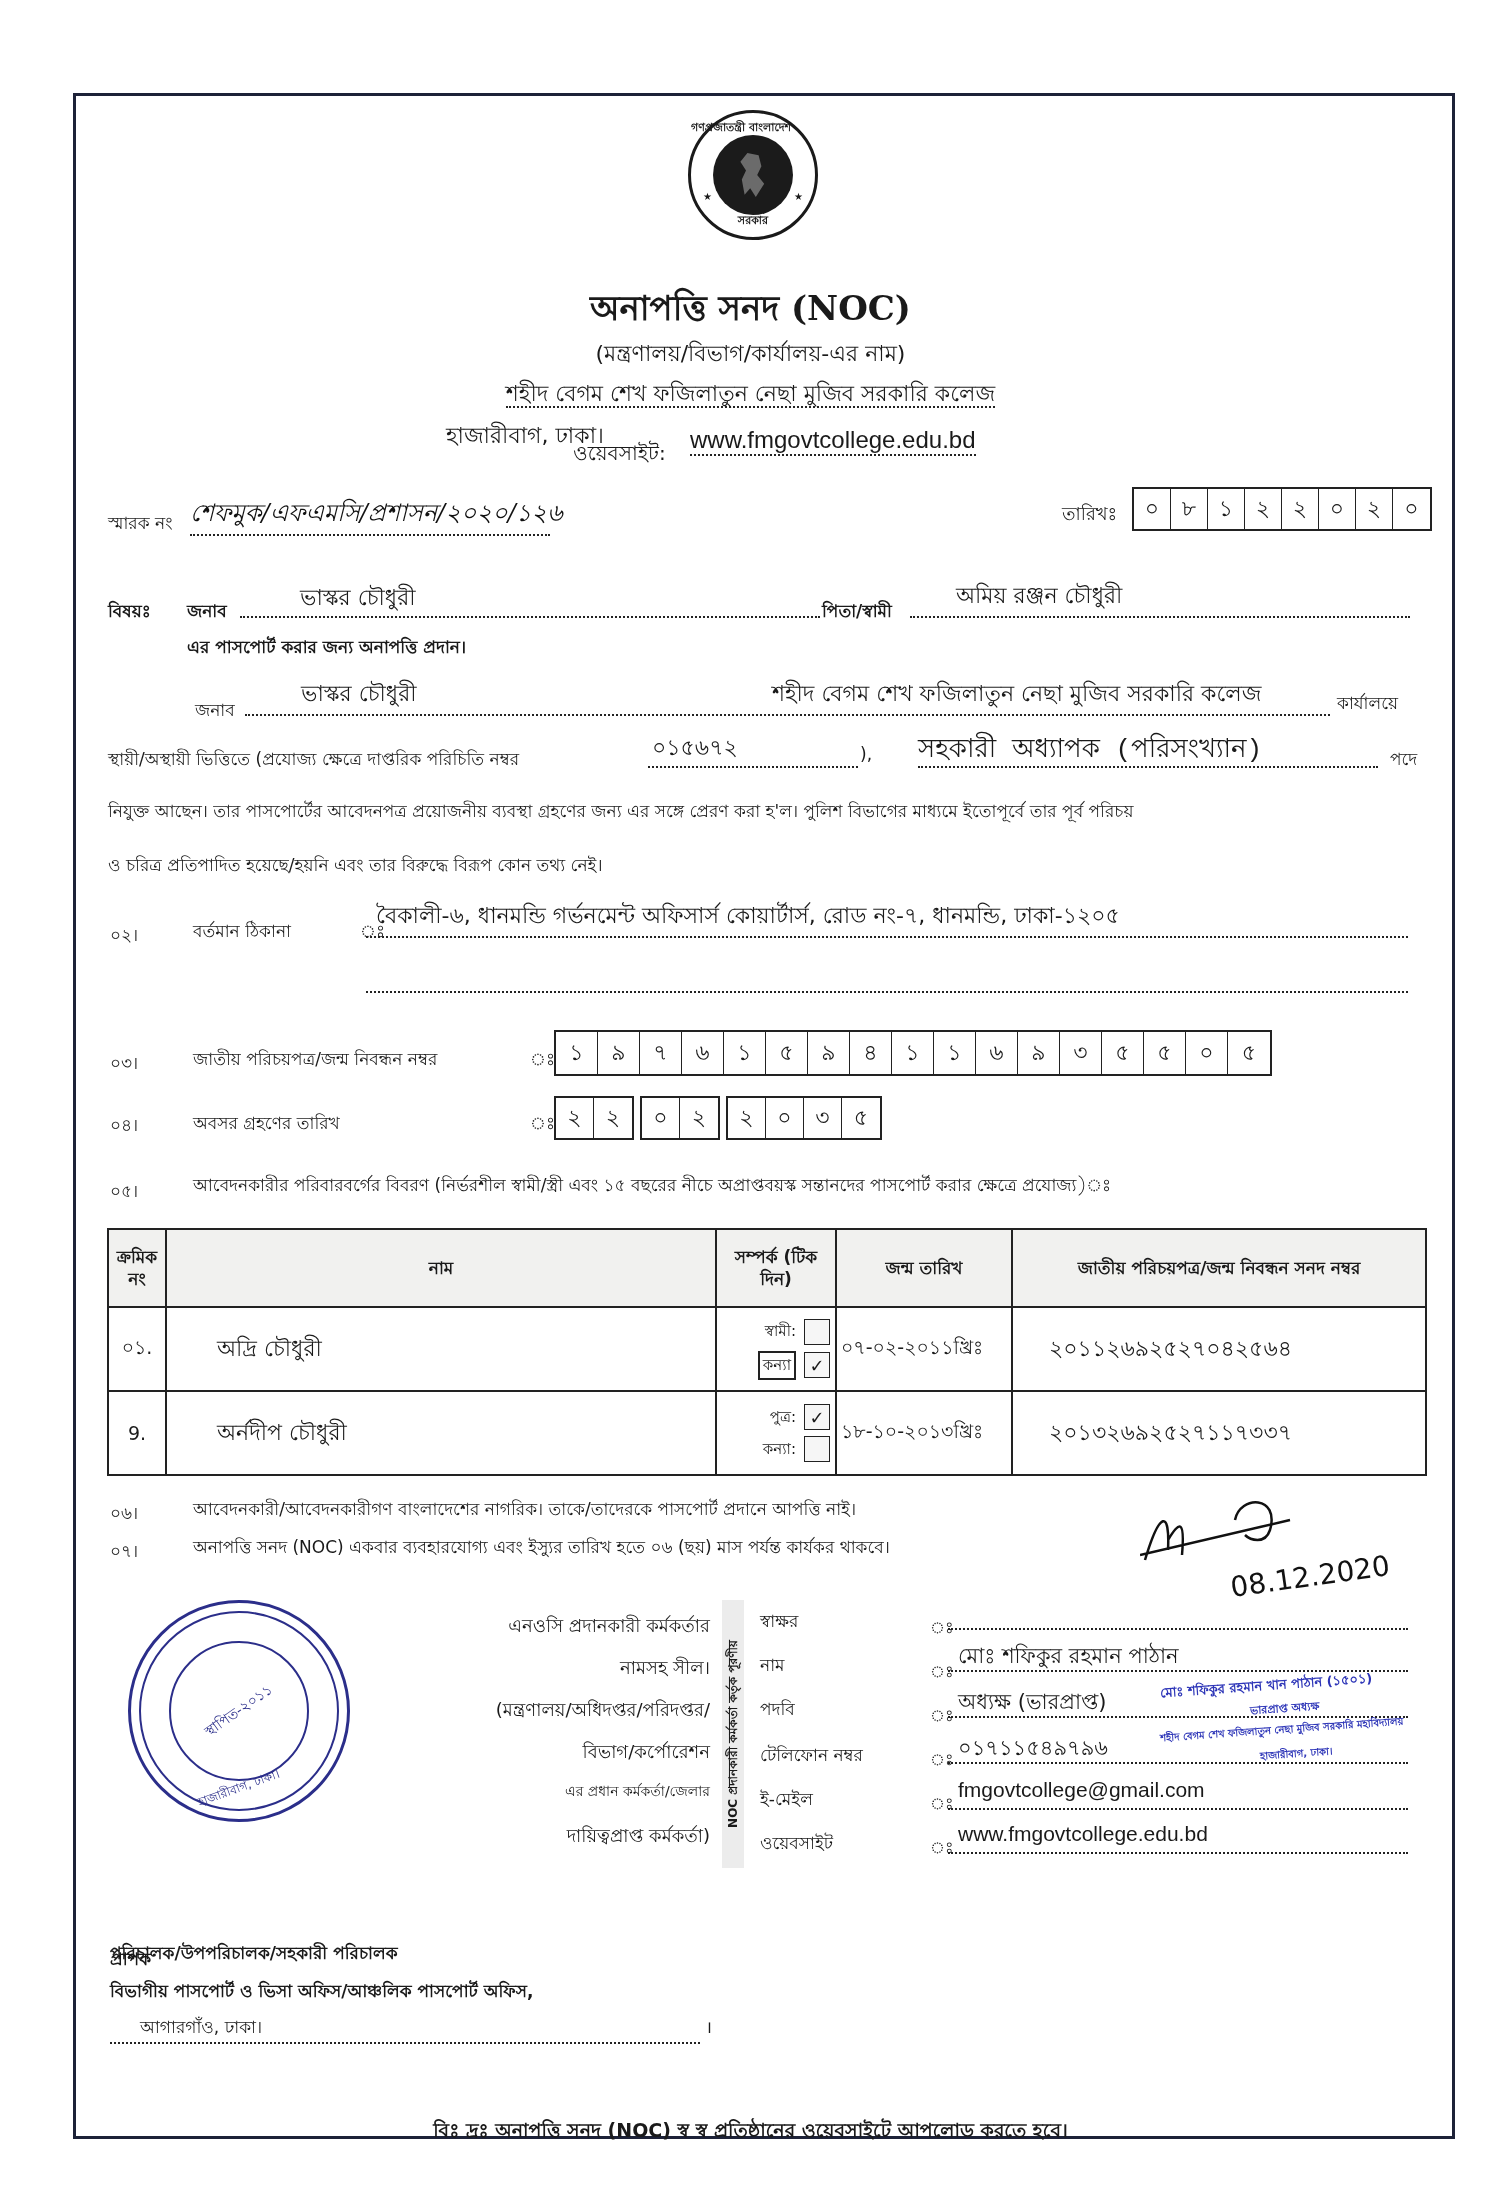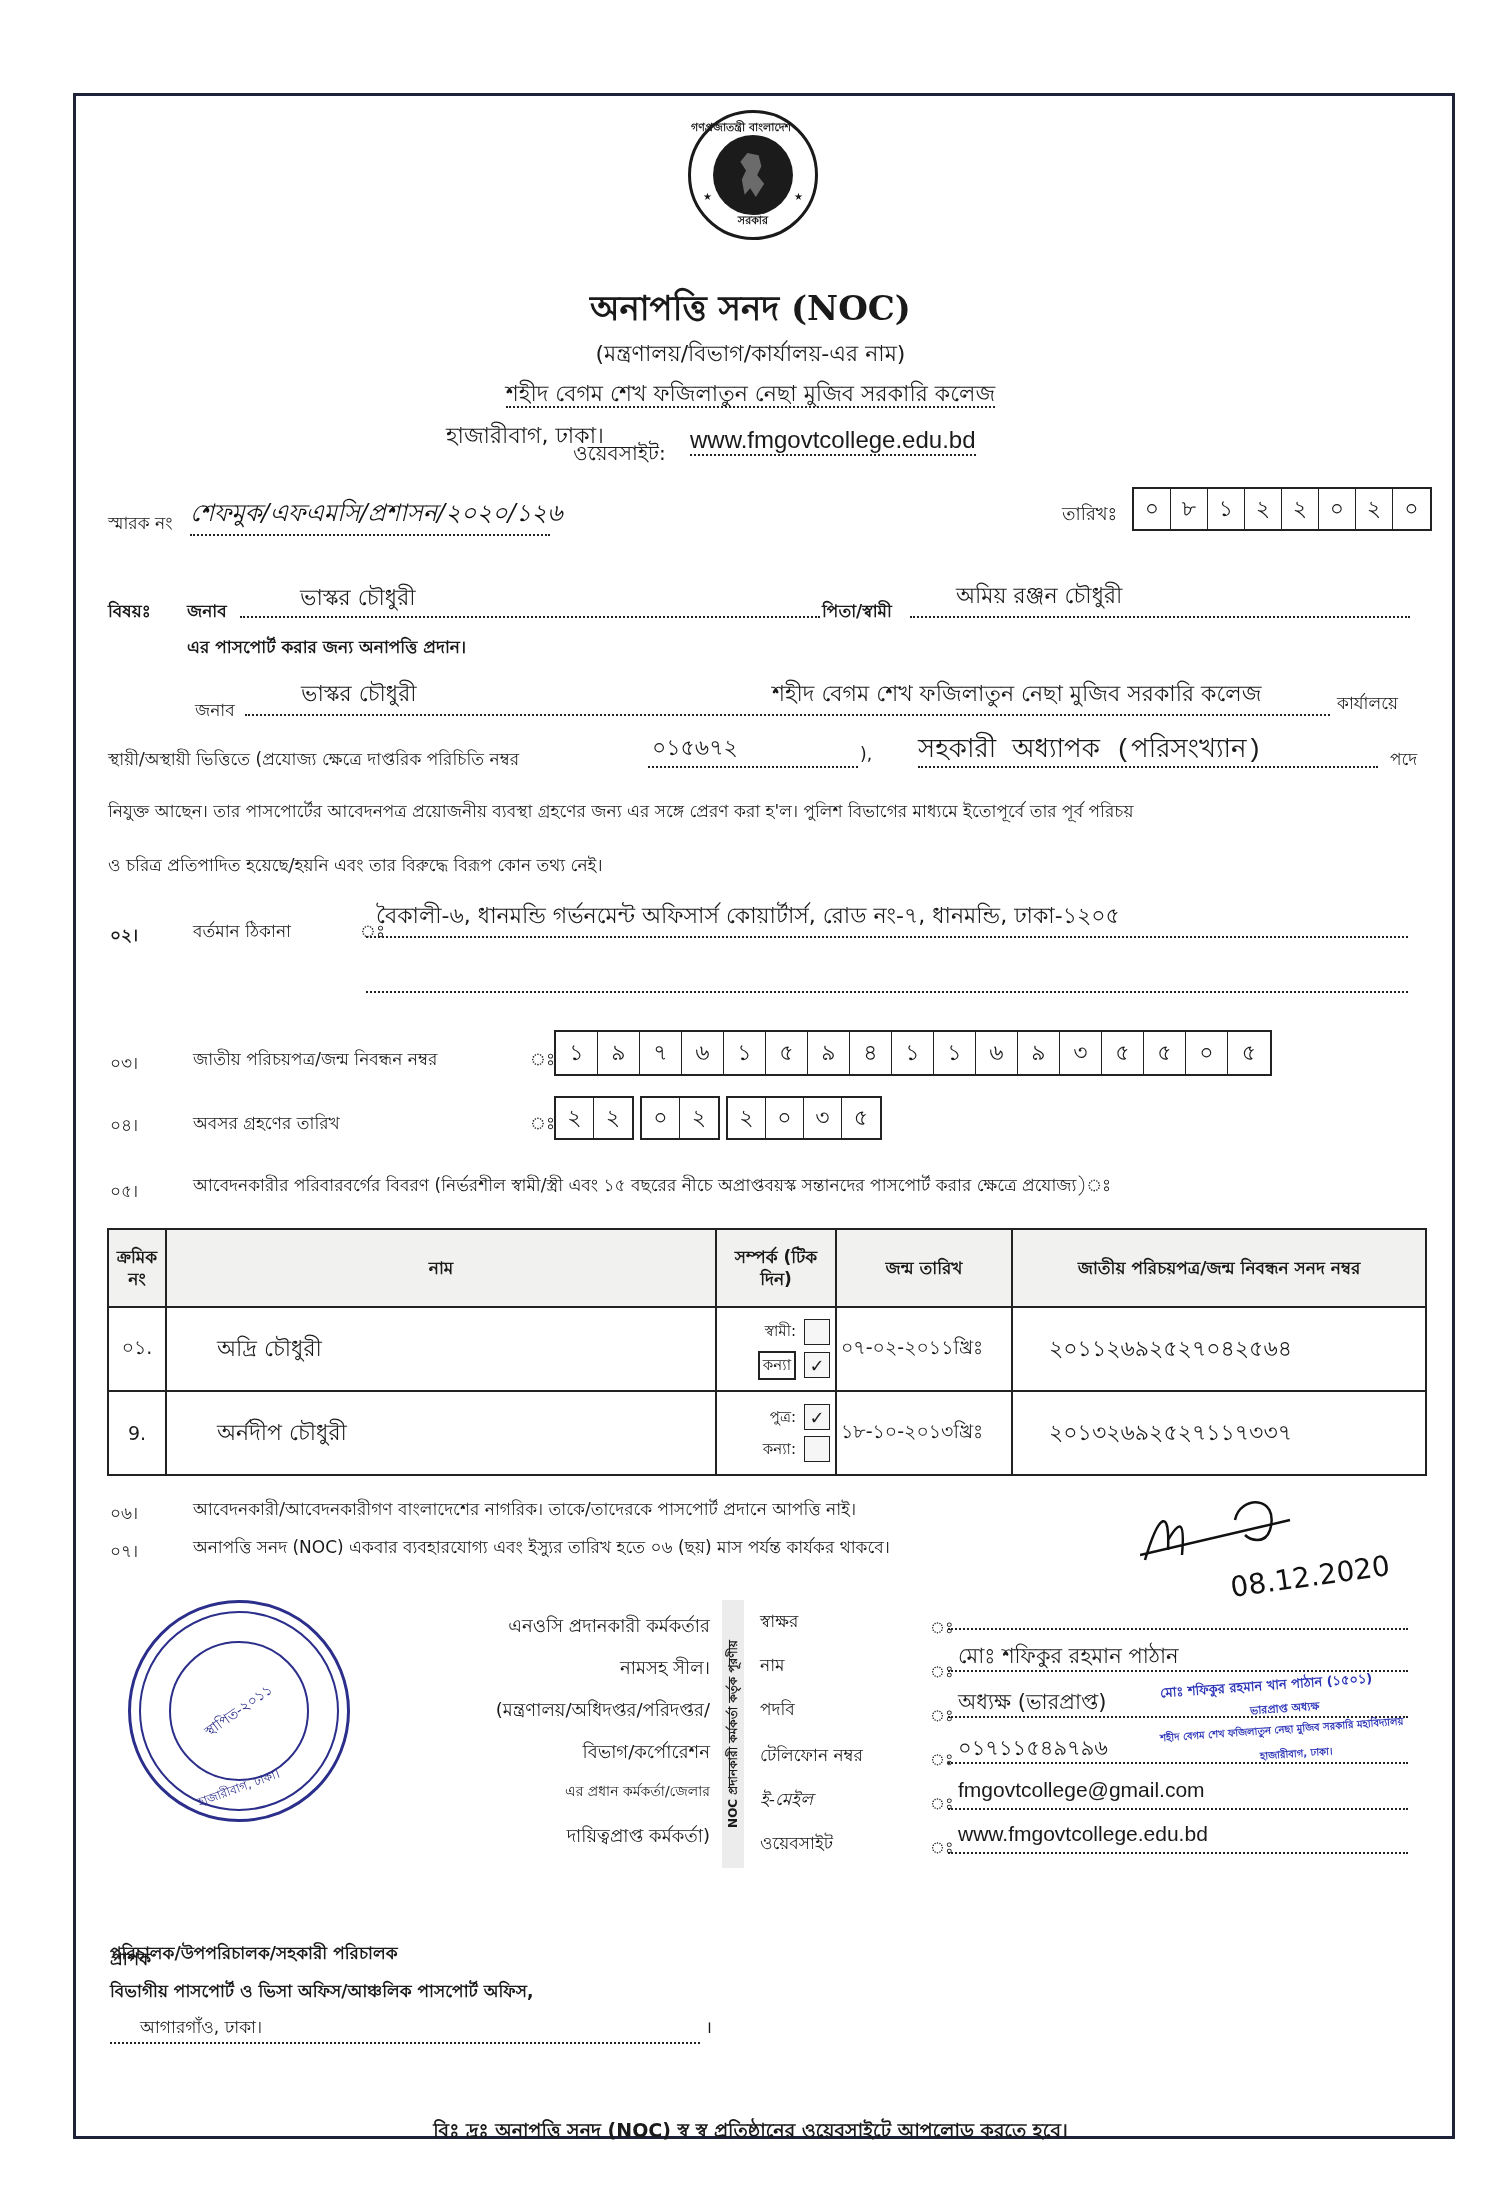--- a/index.html
+++ b/index.html
@@ -94,21 +94,21 @@
 
 <div class="abs lbl" style="left:108px;top:746px;">স্থায়ী/অস্থায়ী ভিত্তিতে (প্রযোজ্য ক্ষেত্রে দাপ্তরিক পরিচিতি নম্বর</div>
 <div class="abs dots" style="left:648px;top:730px;width:210px;height:36px;font-size:22px;"><span style="padding-left:4px">০১৫৬৭২</span></div>
 <div class="abs lbl" style="left:860px;top:744px;">),</div>
 <div class="abs dots" style="left:918px;top:728px;width:460px;height:38px;font-size:26px;font-family:Liberation Mono, monospace;">সহকারী অধ্যাপক (পরিসংখ্যান)</div>
 <div class="abs lbl" style="left:1390px;top:746px;">পদে</div>
 
 <div class="abs lbl" style="left:108px;top:798px;">নিযুক্ত আছেন। তার পাসপোর্টের আবেদনপত্র প্রয়োজনীয় ব্যবস্থা গ্রহণের জন্য এর সঙ্গে প্রেরণ করা হ'ল। পুলিশ বিভাগের মাধ্যমে  ইতোপূর্বে তার পূর্ব পরিচয়</div>
 <div class="abs lbl" style="left:108px;top:852px;">ও চরিত্র প্রতিপাদিত হয়েছে/হয়নি এবং তার বিরুদ্ধে বিরূপ কোন তথ্য নেই।</div>
 
-<div class="abs lbl" style="left:110px;top:922px;font-weight:bold;">০২।</div>
+<div class="abs lbl" style="left:110px;top:922px;">০২।</div>
 <div class="abs lbl" style="left:193px;top:918px;">বর্তমান ঠিকানা</div>
 <div class="abs lbl" style="left:360px;top:918px;">ঃ</div>
 <div class="abs dots" style="left:366px;top:898px;width:1042px;height:38px;font-size:22px;"><span style="padding-left:10px">বৈকালী-৬, ধানমন্ডি গর্ভনমেন্ট অফিসার্স কোয়ার্টার্স, রোড নং-৭, ধানমন্ডি, ঢাকা-১২০৫</span></div>
 <div class="abs dots" style="left:366px;top:975px;width:1042px;height:16px;"></div>
 
 <div class="abs lbl" style="left:110px;top:1050px;">০৩।</div>
 <div class="abs lbl" style="left:193px;top:1046px;">জাতীয় পরিচয়পত্র/জন্ম নিবন্ধন নম্বর</div>
 <div class="abs lbl" style="left:530px;top:1046px;">ঃ</div>
 <div class="boxes nid" style="left:554px;top:1030px;">
   <div class="cell">১</div>
@@ -229,21 +229,21 @@
 <div class="abs lbl" style="left:470px;top:1822px;width:240px;text-align:right;font-size:18px;">দায়িত্বপ্রাপ্ত কর্মকর্তা)</div>
 
 <div class="vert">
     <span>NOC প্রদানকারী কর্মকর্তা কর্তৃক পূরণীয়</span>
   </div>
 
 <div class="abs lbl" style="left:760px;top:1608px;">স্বাক্ষর</div>
 <div class="abs lbl" style="left:760px;top:1652px;">নাম</div>
 <div class="abs lbl" style="left:760px;top:1696px;">পদবি</div>
 <div class="abs lbl" style="left:760px;top:1742px;">টেলিফোন নম্বর</div>
-<div class="abs lbl" style="left:760px;top:1786px;font-style:italic;">ই-মেইল</div>
+<div class="abs lbl" style="left:760px;top:1786px;">ই-মেইল</div>
 <div class="abs lbl" style="left:760px;top:1830px;">ওয়েবসাইট</div>
 
 <div class="abs dots" style="left:948px;top:1606px;width:460px;height:22px;"></div>
 <div class="abs dots" style="left:948px;top:1640px;width:460px;height:30px;font-size:21px;"><span style="padding-left:10px">মোঃ শফিকুর রহমান পাঠান</span></div>
 <div class="abs dots" style="left:948px;top:1686px;width:460px;height:30px;font-size:21px;"><span style="padding-left:10px">অধ্যক্ষ (ভারপ্রাপ্ত)</span></div>
 <div class="abs dots" style="left:948px;top:1732px;width:460px;height:30px;font-size:21px;"><span style="padding-left:10px">০১৭১১৫৪৯৭৯৬</span></div>
 <div class="abs dots" style="left:948px;top:1778px;width:460px;height:30px;font-size:21px;font-family:'Liberation Sans',sans-serif;"><span style="padding-left:10px">fmgovtcollege@gmail.com</span></div>
 <div class="abs dots" style="left:948px;top:1822px;width:460px;height:30px;font-size:21px;font-family:'Liberation Sans',sans-serif;"><span style="padding-left:10px">www.fmgovtcollege.edu.bd</span></div>
 <div class="abs" style="left:930px;top:1606px;font-size:16px;line-height:44px;">ঃ<br>ঃ<br>ঃ<br>ঃ<br>ঃ<br>ঃ</div>
 

